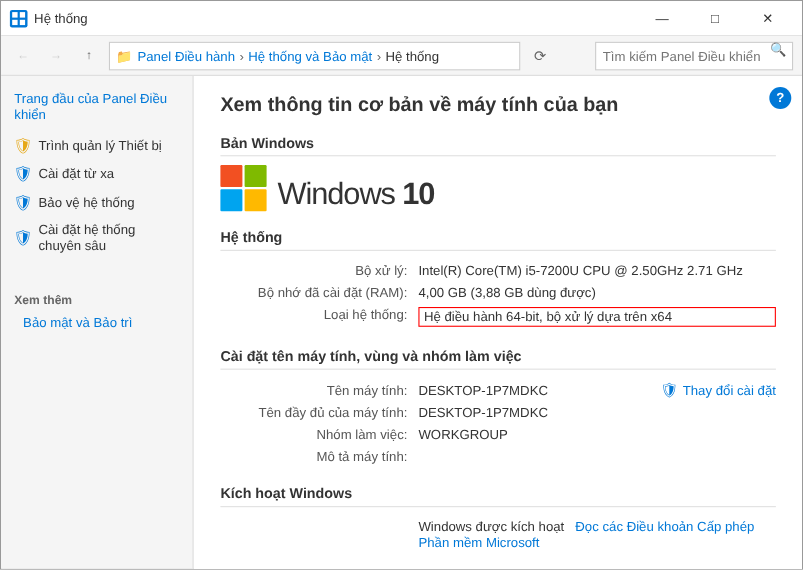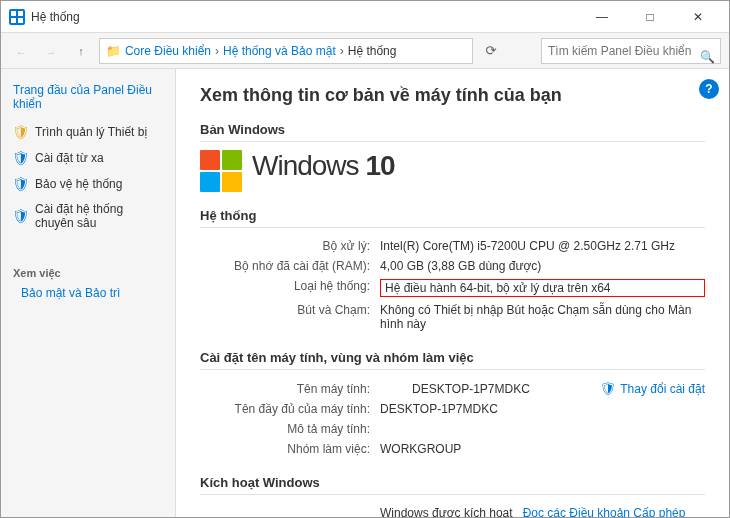--- a/index.html
+++ b/index.html
@@ -93,21 +93,21 @@
     }
     .search-bar {
       width: 180px; height: 26px;
       border: 1px solid #ccc;
       padding: 0 24px 0 6px;
       font-size: 12px;
       position: relative;
     }
     .search-wrapper {
       position: relative;
-      display: flex; align-items: flex-end; padding-left: 32px;
+      display: flex; align-items: flex-start; padding-left: 32px;
     }
     .search-icon-inner {
       position: absolute;
       right: 6px;
       color: #666;
       font-size: 12px;
       pointer-events: none;
     }
 
     
@@ -195,21 +195,21 @@
       align-items: flex-start;
       gap: 20px;
       margin-bottom: 8px;
     }
     .windows-info-text { flex: 1; }
     .windows-edition { font-size: 13px; color: #333; margin-bottom: 2px; }
     .windows-copyright { font-size: 11px; color: #666; }
 
     .windows-logo {
       display: flex;
-      align-items: flex-start;
+      align-items: flex-end;
       gap: 10px;
       padding-right: 10px;
     }
     .win-flag {
       display: grid;
       grid-template-columns: 1fr 1fr;
       gap: 2px;
       width: 42px; height: 42px;
     }
     .win-flag-pane {
@@ -291,21 +291,21 @@
       <button class="tb-btn close">✕</button>
     </div>
   </div>
 
   <div class="address-bar">
     <button class="nav-btn disabled">←</button>
     <button class="nav-btn disabled">→</button>
     <button class="nav-btn">↑</button>
     <div class="breadcrumb-bar">
       <span style="font-size:12px;color:#666;margin-right:4px;">📁</span>
-      <span class="breadcrumb-item">Core Điều khiển</span>
+      <span class="breadcrumb-item">Panel Điều hành</span>
       <span class="breadcrumb-sep">›</span>
       <span class="breadcrumb-item">Hệ thống và Bảo mật</span>
       <span class="breadcrumb-sep">›</span>
       <span class="breadcrumb-current">Hệ thống</span>
     </div>
     <button class="refresh-btn">⟳</button>
     <div class="search-wrapper">
       <input class="search-bar" type="text" placeholder="Tìm kiếm Panel Điều khiển" style="">
       <span class="search-icon-inner">🔍</span>
     </div>
@@ -327,21 +327,21 @@
       <div class="sidebar-nav-item">
         <div class="sidebar-nav-icon shield-blue">🛡</div>
         <span>Bảo vệ hệ thống</span>
       </div>
       <div class="sidebar-nav-item">
         <div class="sidebar-nav-icon shield-blue">🛡</div>
         <span>Cài đặt hệ thống chuyên sâu</span>
       </div>
 
       <div style="margin-top: auto; padding-top: 20px;">
-        <div class="sidebar-section-title">Xem việc</div>
+        <div class="sidebar-section-title">Xem thêm</div>
         <div class="sidebar-link">Bảo mật và Bảo trì</div>
       </div>
     </div>
 
     <div class="content relative-wrapper">
 
       <div class="help-btn" style="position:absolute;right:10px;top:10px;">?</div>
 
       <div class="content-title">Xem thông tin cơ bản về máy tính của bạn</div>
 
@@ -370,49 +370,45 @@
             <span class="info-value">Intel(R) Core(TM) i5-7200U CPU @ 2.50GHz  2.71 GHz</span>
           </div>
           <div class="info-row">
             <span class="info-label">Bộ nhớ đã cài đặt (RAM):</span>
             <span class="info-value">4,00 GB (3,88 GB dùng được)</span>
           </div>
           <div class="info-row">
             <span class="info-label">Loại hệ thống:</span>
             <span class="info-value highlight">Hệ điều hành 64-bit, bộ xử lý dựa trên x64</span>
           </div>
-          <div class="info-row">
-            <span class="info-label">Bút và Chạm:</span>
-            <span class="info-value">Không có Thiết bị nhập Bút hoặc Chạm sẵn dùng cho Màn hình này</span>
-          </div>
         </div>
       </div>
 
       <div class="section">
         <div class="section-header">Cài đặt tên máy tính, vùng và nhóm làm việc</div>
         <div class="info-table">
-          <div class="info-row" style="align-items:flex-end;gap:32px;">
+          <div class="info-row" style="align-items:flex-end;">
             <span class="info-label">Tên máy tính:</span>
             <span class="info-value">DESKTOP-1P7MDKC</span>
             <span class="change-btn">
               <span style="color:#0078d7;font-size:13px;">🛡</span>
               <span>Thay đổi cài đặt</span>
             </span>
           </div>
           <div class="info-row">
             <span class="info-label">Tên đầy đủ của máy tính:</span>
             <span class="info-value">DESKTOP-1P7MDKC</span>
           </div>
           <div class="info-row">
+            <span class="info-label">Nhóm làm việc:</span>
+            <span class="info-value">WORKGROUP</span>
+          </div>
+          <div class="info-row">
             <span class="info-label">Mô tả máy tính:</span>
             <span class="info-value"></span>
-          </div>
-          <div class="info-row">
-            <span class="info-label">Nhóm làm việc:</span>
-            <span class="info-value">WORKGROUP</span>
           </div>
         </div>
       </div>
 
       <div class="section">
         <div class="section-header">Kích hoạt Windows</div>
         <div class="info-row">
           <span class="info-label"></span>
           <span class="info-value">
             <span>Windows được kích hoạt</span>

